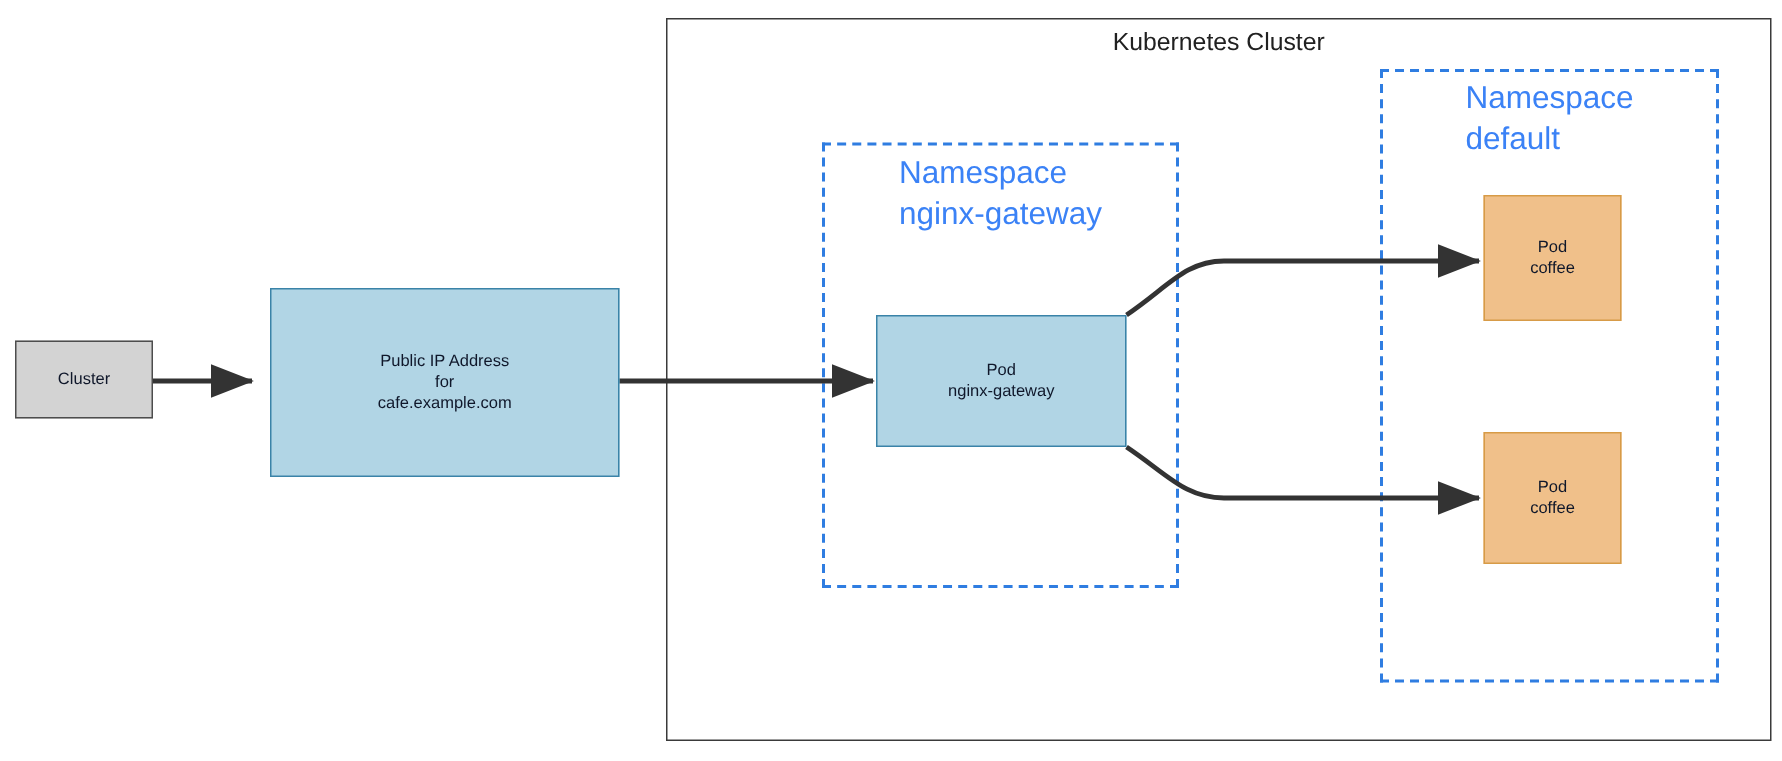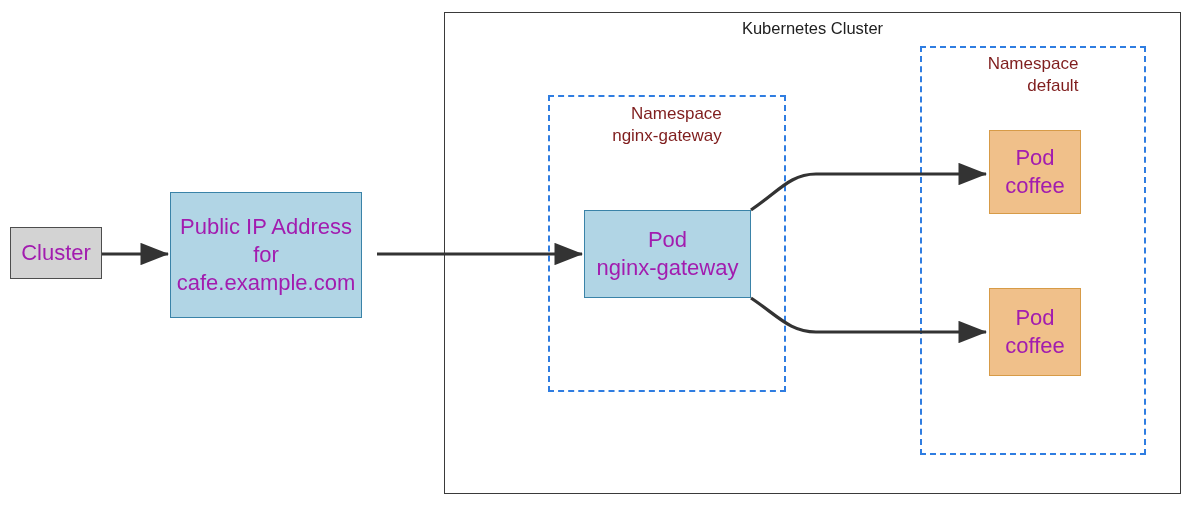--- a/index.html
+++ b/index.html
@@ -17,22 +17,22 @@
     background: #ffffff;
     overflow: hidden;
   }
   .node {
     position: absolute;
     box-sizing: border-box;
     display: flex;
     align-items: center;
     justify-content: center;
     text-align: center;
-    color: #a21caf;
-    font-size: 22px;
+    color: #0f172a;
+    font-size: 11px;
     line-height: 1.28;
     white-space: pre-line;
   }
   
   #cluster-box {
     position: absolute;
     left: 444px;
     top: 12px;
     width: 737px;
     height: 482px;
@@ -57,38 +57,38 @@
     position: absolute;
     box-sizing: border-box;
     border: 2px dashed #2f7de1;
     background: transparent;
   }
   .ns-title {
     position: absolute;
     display: flex;
     align-items: flex-start;
     justify-content: center;
-    text-align: right;
-    font-size: 17px;
-    color: #7f1d1d;
+    text-align: left;
+    font-size: 21px;
+    color: #3b82f6;
     line-height: 1.28;
     white-space: pre-line;
   }
   #ns-nginx-box { left: 548px; top: 95px; width: 238px; height: 297px; }
   #ns-nginx-title { left: 548px; top: 103px; width: 238px; }
   #ns-default-box { left: 920px; top: 46px; width: 226px; height: 409px; }
   #ns-default-title { left: 920px; top: 53px; width: 226px; }
   
   #clients-box {
     left: 10px; top: 227px; width: 92px; height: 52px;
     background: #d3d3d3;
     border: 1.4px solid #4d4d4d;
   }
   #publicip-box {
-    left: 170px; top: 192px; width: 192px; height: 126px;
+    left: 180px; top: 192px; width: 233px; height: 126px;
     background: #b1d5e5;
     border: 1.4px solid #3a83a8;
   }
   #pod-gateway-box {
     left: 584px; top: 210px; width: 167px; height: 88px;
     background: #b1d5e5;
     border: 1.4px solid #3a83a8;
   }
   #pod-coffee-1-box {
     left: 989px; top: 130px; width: 92px; height: 84px;

